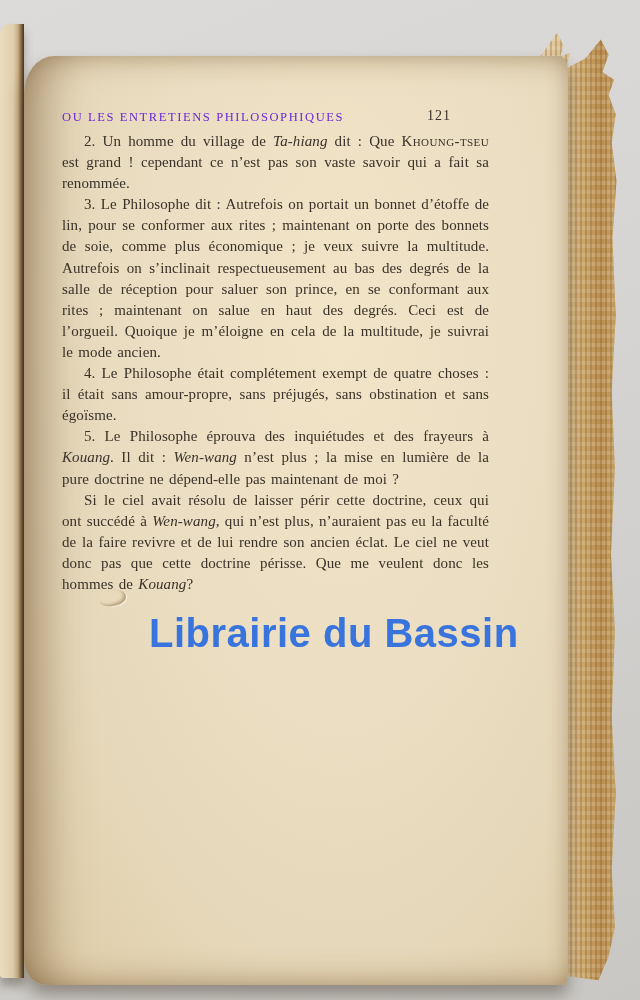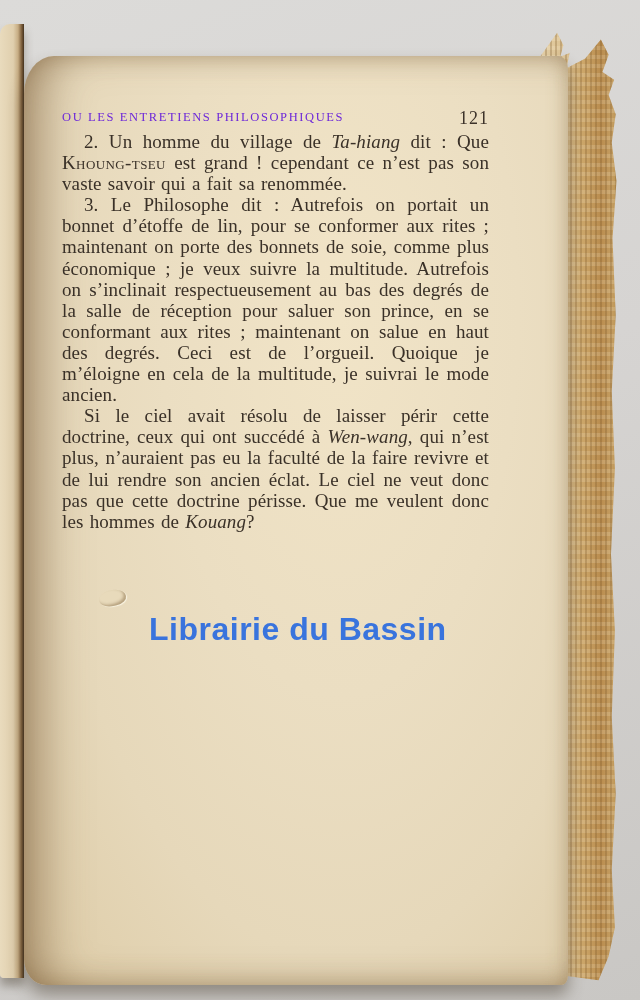--- a/index.html
+++ b/index.html
@@ -43,45 +43,45 @@
       0 10px 16px rgba(70,60,45,.45);
   }
 
   .running-title{
     position:absolute;left:62px;top:110px;width:427px;
     text-align:left;font-size:12.5px;letter-spacing:1.6px;
     color:#6d28d9;white-space:nowrap;
   }
   .page-number{
     position:absolute;left:427px;top:108px;width:62px;
-    text-align:right;font-size:18px;letter-spacing:1px;color:#3d332a;
+    font-size:14px;letter-spacing:1px;color:#3d332a;
   }
 
   .body-text{
     position:absolute;left:62px;top:131px;width:427px;
-    font-size:19px;line-height:21.1px;text-align:justify;
+    font-size:15px;line-height:21.1px;text-align:justify;
     color:#3a3128;word-spacing:1.4px;letter-spacing:.1px;
   }
   .para{margin:0;text-indent:22px;}
   .italic{font-style:italic;}
   .smallcaps{font-variant:small-caps;letter-spacing:.4px;}
 
   
   .paper-flaw{
     position:absolute;left:99px;top:590px;width:27px;height:16px;
     background:#e8dabb;border-radius:55% 65% 50% 60%;
     transform:rotate(-14deg);
     box-shadow:inset -2px -2px 3px rgba(120,90,50,.45), 1px 1px 1px rgba(255,252,240,.7);
     z-index:4;
   }
 
   .watermark{
     position:absolute;left:149px;top:611px;z-index:5;
     font-family:"Liberation Sans",sans-serif;
-    font-weight:bold;font-size:32px;letter-spacing:.5px;
+    font-weight:bold;font-size:40px;letter-spacing:.5px;
     opacity:.93;white-space:nowrap;
   }
 </style>
 </head>
 <body>
 
 <div class="stage">
 
   <div class="facing-page"></div>
 
@@ -89,20 +89,22 @@
 
   <div class="main-page"></div>
 
   <div class="running-title">OU LES ENTRETIENS PHILOSOPHIQUES</div>
 
   <div class="page-number">121</div>
 
   <div class="body-text">
       <p class="para"><span>2. Un homme du village de </span><span class="italic">Ta-hiang</span><span> dit : Que </span><span class="smallcaps">Khoung-tseu</span><span> est grand ! cependant ce n’est pas son vaste savoir qui a fait sa renommée.</span></p>
       <p class="para"><span>3. Le Philosophe dit : Autrefois on portait un bonnet d’étoffe de lin, pour se conformer aux rites ; maintenant on porte des bonnets de soie, comme plus économique ; je veux suivre la multitude. Autrefois on s’inclinait respectueusement au bas des degrés de la salle de réception pour saluer son prince, en se conformant aux rites ; maintenant on salue en haut des degrés. Ceci est de l’orgueil. Quoique je m’éloigne en cela de la multitude, je suivrai le mode ancien.</span></p>
+      <p class="para"><span>4. Le Philosophe était complétement exempt de quatre choses : il était sans amour-propre, sans préjugés, sans obstination et sans égoïsme.</span></p>
+      <p class="para"><span>5. Le Philosophe éprouva des inquiétudes et des frayeurs à </span><span class="italic">Kouang</span><span>. Il dit : </span><span class="italic">Wen-wang</span><span> n’est plus ; la mise en lumière de la pure doctrine ne dépend-elle pas maintenant de moi ?</span></p>
       <p class="para"><span>Si le ciel avait résolu de laisser périr cette doctrine, ceux qui ont succédé à </span><span class="italic">Wen-wang</span><span>, qui n’est plus, n’auraient pas eu la faculté de la faire revivre et de lui rendre son ancien éclat. Le ciel ne veut donc pas que cette doctrine périsse. Que me veulent donc les hommes de </span><span class="italic">Kouang</span><span>?</span></p>
     </div>
 
   <div class="paper-flaw"></div>
 
   <div class="watermark" style="color: rgb(44, 108, 224);">Librairie du Bassin</div>
 
 </div>
 
 </body></html>

